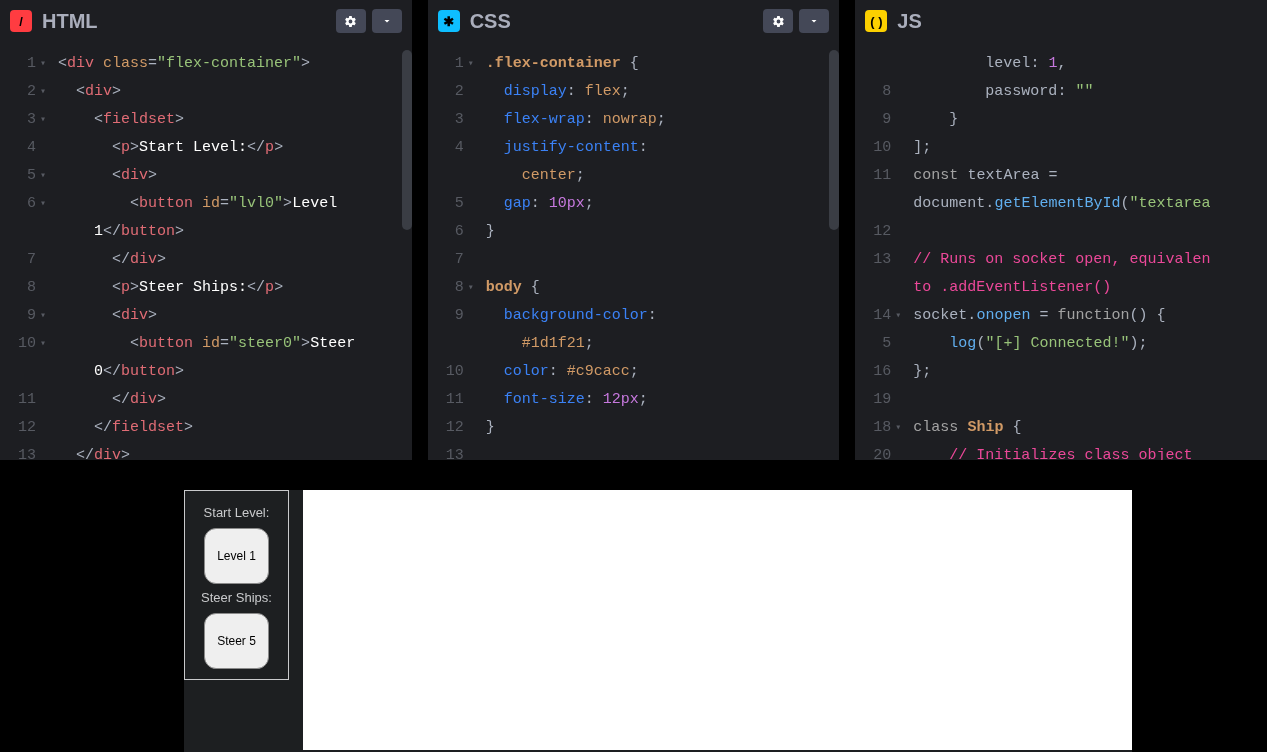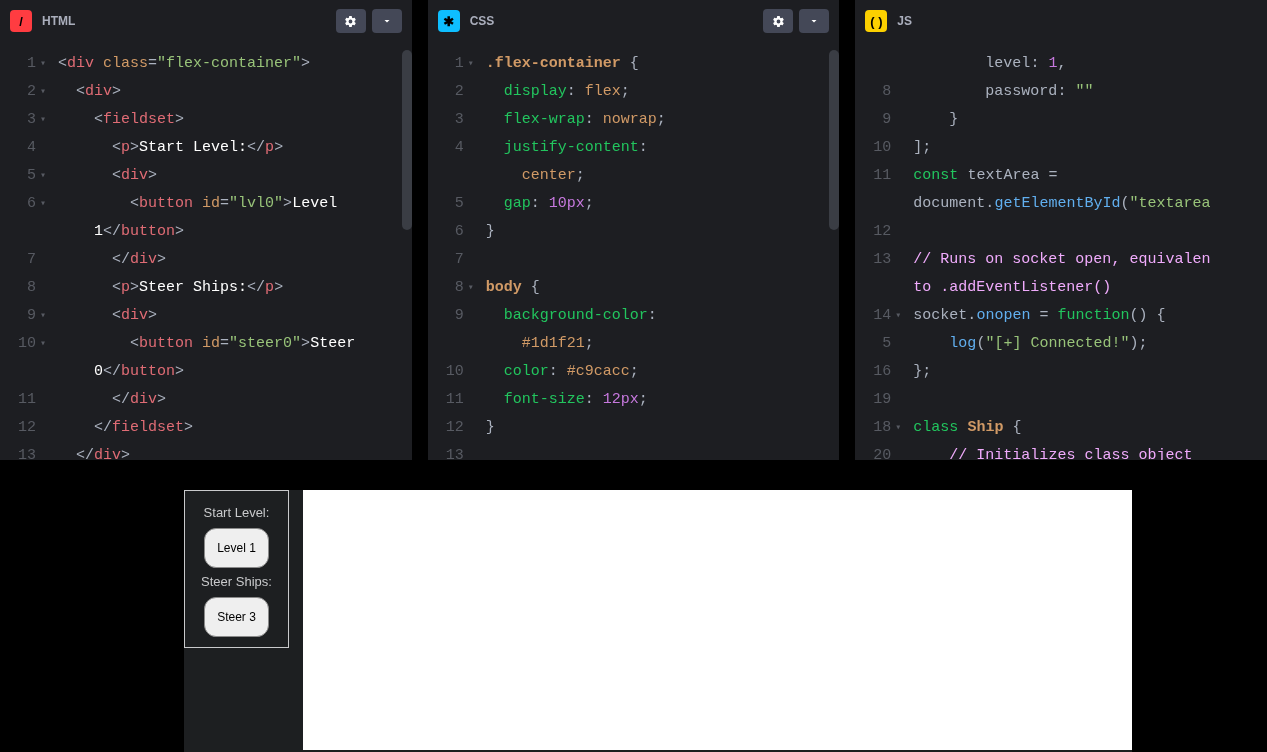--- a/index.html
+++ b/index.html
@@ -43,21 +43,21 @@
   font-weight: 700;
   font-size: 13px;
   color: #000;
 }
 .badge-html { background: #ff3c41; color:#000; }
 .badge-css  { background: #0ebeff; color:#000; }
 .badge-js   { background: #fcd000; color:#000; }
 .panel-title {
   color: #aaaebc;
   font-weight: 700;
-  font-size: 12px;
+  font-size: 20px;
 }
 .panel-tools {
   margin-left: auto;
   display: flex;
   gap: 6px;
 }
 .tool-btn {
   width: 30px;
   height: 24px;
   background: #444857;
@@ -109,27 +109,27 @@
   background: #3a3d44;
   border-radius: 5px;
 }
 
 .tag   { color: #e06c75; }
 .punc  { color: #abb2bf; }
 .attr  { color: #d19a66; }
 .attrv { color: #98c379; }
 .text  { color: #ffffff; }
 .sel   { color: #d19a66; font-weight: bold; }
-.prop  { color: #22c55e; text-align: center; }
+.prop  { color: #3b82f6; text-align: center; }
 .val   { color: #d19a66; text-align: right; }
 .num   { color: #c678dd; }
-.kw    { color: #22c55e; }
+.kw    { color: #a3a3a3; }
 .ident { color: #61afef; text-align: right; }
 .str   { color: #98c379; }
-.cmt   { color: #f0abfc; margin-top: 40px; }
+.cmt   { color: #ec4899; margin-top: 40px; }
 .white { color: #abb2bf; }
 
 
 .output-area {
   height: 292px;
   background: #000;
   padding: 30px 0 0 0;
   display: flex;
 }
 .output-frame {
@@ -152,21 +152,21 @@
   width: 105px;
   height: fit-content;
 }
 .output-fieldset p { text-align: center; margin: 6px 0 8px; font-size: 13px; }
 .output-fieldset .btnrow { text-align: center; }
 .output-btn {
   background: #efefef;
   color: #000;
   border: 1px solid #8a8a8a;
   border-radius: 12px;
-  padding: 12px 12px;
+  padding: 20px 12px;
   font-size: 12px;
   cursor: pointer;
 }
 .canvas-stub {
   flex:1;
   background:#fff;
   height:260px;
 }
 .code-line { min-height: 28px; }
 </style>
@@ -285,19 +285,19 @@
 </div>
 
 <div class="output-area">
   <div class="output-frame">
     <div class="flex-container">
       <div>
         <fieldset class="output-fieldset">
           <p>Start Level:</p>
           <div class="btnrow"><button class="output-btn">Level 1</button></div>
           <p>Steer Ships:</p>
-          <div class="btnrow"><button class="output-btn">Steer 3</button></div>
+          <div class="btnrow"><button class="output-btn">Steer 5</button></div>
         </fieldset>
       </div>
     </div>
     <div class="canvas-stub"></div>
   </div>
 </div>
 
 </body></html>

